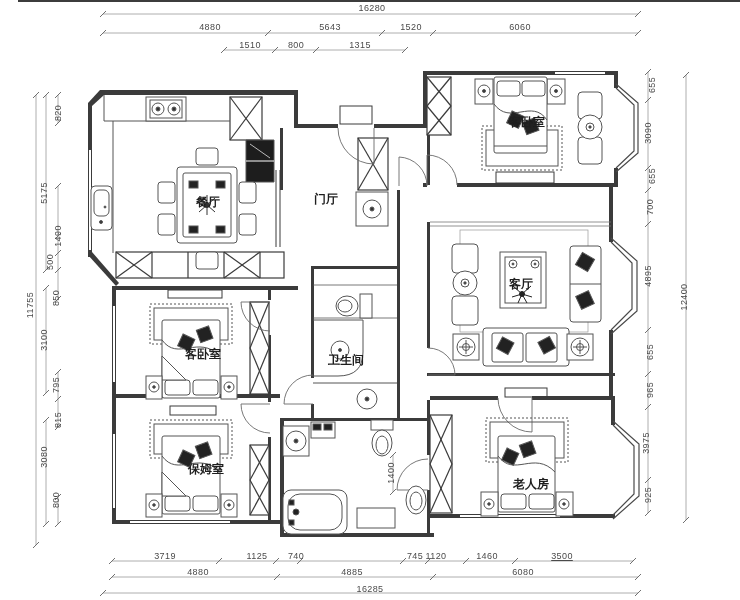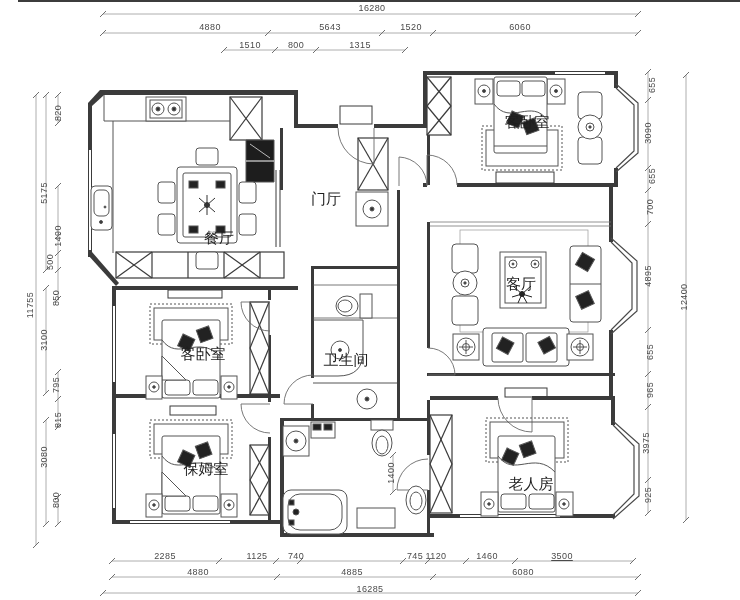--- a/index.html
+++ b/index.html
@@ -3,21 +3,21 @@
 <meta charset="utf-8">
 <style>
   html,body{margin:0;padding:0;background:#fff;}
   #canvas{position:relative;width:740px;height:600px;background:#fff;overflow:hidden;
           font-family:"Liberation Sans",sans-serif;}
   #plan-svg{position:absolute;left:0;top:0;}
   .top-border{position:absolute;left:18px;top:0;width:722px;height:2px;background:#3c3c3c;}
   .dim-label{position:absolute;transform:translate(-50%,-50%);font-size:9px;color:#4a4a4a;
              letter-spacing:.4px;white-space:nowrap;font-family:"Liberation Sans",sans-serif;}
   .dim-label.v{transform:translate(-50%,-50%) rotate(-90deg);}
-  .room-label{position:absolute;transform:translate(-50%,-50%);font-size:15px;font-weight:400;
+  .room-label{position:absolute;transform:translate(-50%,-50%);font-size:12px;font-weight:700;
               color:#1e1e1e;white-space:nowrap;font-family:"DejaVu Sans",sans-serif;}
 </style>
 </head>
 <body>
 
 <div id="canvas">
   <div class="top-border"></div>
 
   <svg id="plan-svg" width="740" height="600" viewBox="0 0 740 600">
 
@@ -519,21 +519,21 @@
 
   <div id="labels">
       <span class="dim-label" style="left: 372px; top: 8px;">16280</span>
       <span class="dim-label" style="left: 210px; top: 27px;">4880</span>
       <span class="dim-label" style="left: 330px; top: 27px;">5643</span>
       <span class="dim-label" style="left: 411px; top: 27px;">1520</span>
       <span class="dim-label" style="left: 520px; top: 27px;">6060</span>
       <span class="dim-label" style="left: 250px; top: 45px;">1510</span>
       <span class="dim-label" style="left: 296px; top: 45px;">800</span>
       <span class="dim-label" style="left: 360px; top: 45px;">1315</span>
-      <span class="dim-label" style="left: 165px; top: 556px;">2285</span>
+      <span class="dim-label" style="left: 165px; top: 556px;">3719</span>
       <span class="dim-label" style="left: 257px; top: 556px;">1125</span>
       <span class="dim-label" style="left: 296px; top: 556px;">740</span>
       <span class="dim-label" style="left: 415px; top: 556px;">745</span>
       <span class="dim-label" style="left: 436px; top: 556px; text-align: right;">1120</span>
       <span class="dim-label" style="left: 487px; top: 556px;">1460</span>
       <span class="dim-label" style="left: 562px; top: 556px; text-decoration: underline;">3500</span>
       <span class="dim-label" style="left: 198px; top: 572px;">4880</span>
       <span class="dim-label" style="left: 352px; top: 572px;">4885</span>
       <span class="dim-label" style="left: 523px; top: 572px;">6080</span>
       <span class="dim-label" style="left: 370px; top: 589px;">16285</span>
@@ -552,21 +552,21 @@
       <span class="dim-label v" style="left: 648px; top: 133px;">3090</span>
       <span class="dim-label v" style="left: 652px; top: 176px;">655</span>
       <span class="dim-label v" style="left: 650px; top: 207px;">700</span>
       <span class="dim-label v" style="left: 648px; top: 276px;">4895</span>
       <span class="dim-label v" style="left: 684px; top: 297px;">12400</span>
       <span class="dim-label v" style="left: 650px; top: 352px;">655</span>
       <span class="dim-label v" style="left: 650px; top: 390px;">965</span>
       <span class="dim-label v" style="left: 646px; top: 443px;">3975</span>
       <span class="dim-label v" style="left: 648px; top: 495px;">925</span>
       <span class="dim-label v" style="left: 391px; top: 473px;">1400</span>
-      <span class="room-label" style="left: 219px; top: 202px; margin-top: 36px;">餐厅</span>
+      <span class="room-label" style="left: 208px; top: 202px;">餐厅</span>
       <span class="room-label" style="left: 326px; top: 199px;">门厅</span>
       <span class="room-label" style="left: 527px; top: 122px;">客卧室</span>
       <span class="room-label" style="left: 521px; top: 284px;">客厅</span>
       <span class="room-label" style="left: 203px; top: 354px;">客卧室</span>
       <span class="room-label" style="left: 346px; top: 360px;">卫生间</span>
       <span class="room-label" style="left: 206px; top: 469px;">保姆室</span>
       <span class="room-label" style="left: 531px; top: 472px; margin-top: 12px;">老人房</span>
     </div>
 </div>
 

